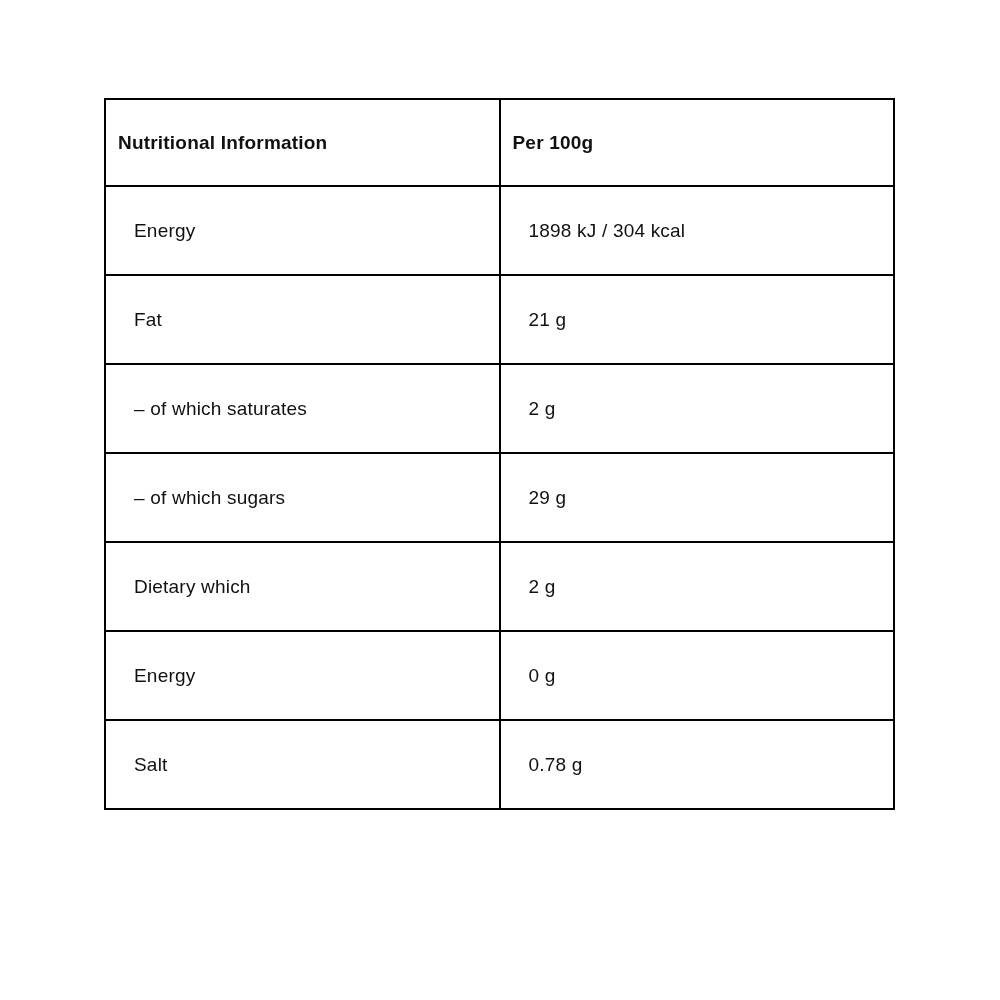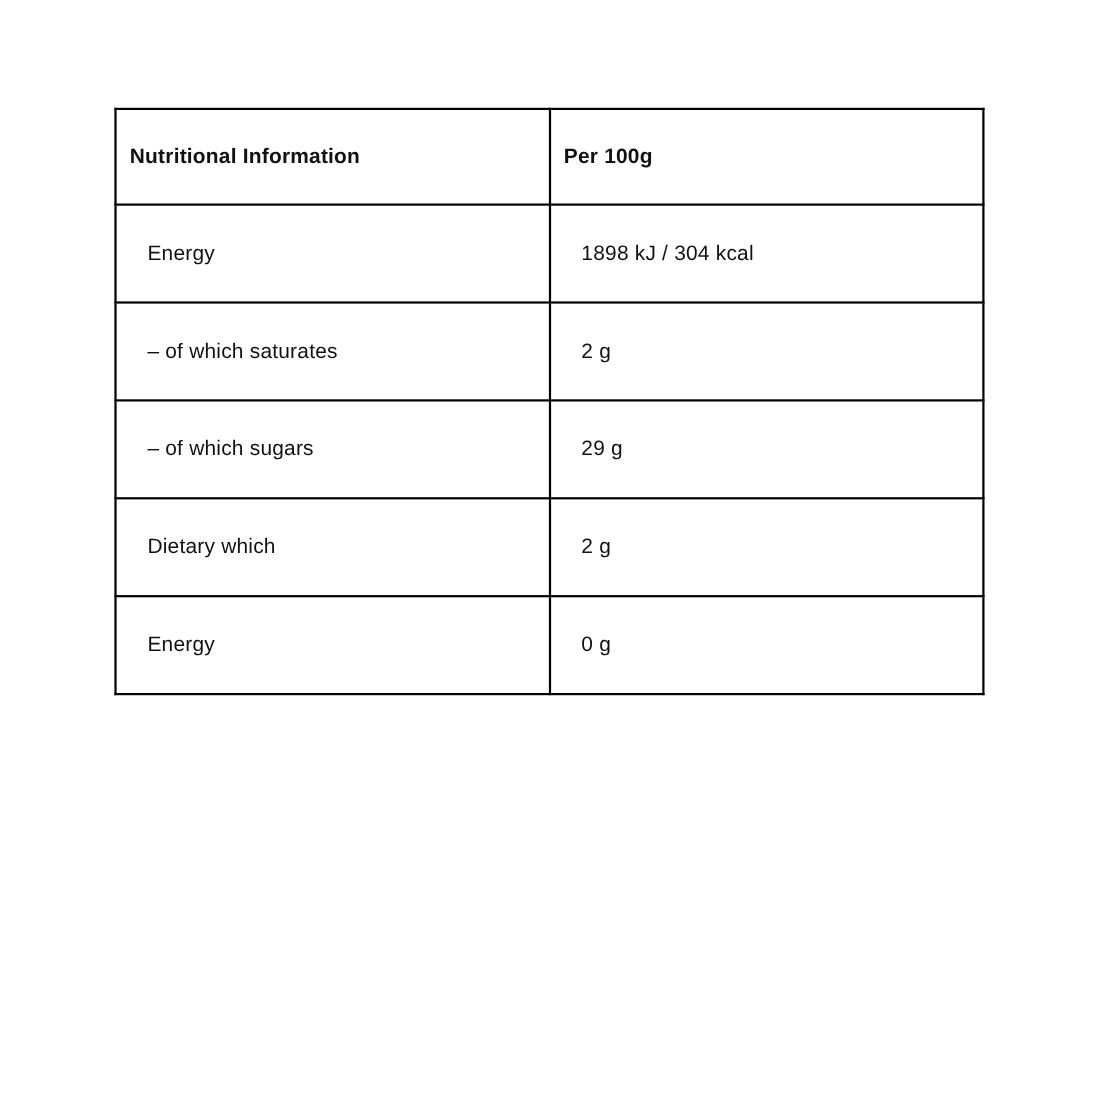--- a/index.html
+++ b/index.html
@@ -60,30 +60,38 @@
         <th>Nutritional Information</th>
         <th>Per 100g</th>
       </tr>
     </thead>
     <tbody>
       <tr>
         <td>Energy</td>
         <td>1898 kJ / 304 kcal</td>
       </tr>
       <tr>
+        <td>Fat</td>
+        <td>21 g</td>
+      </tr>
+      <tr>
         <td>– of which saturates</td>
         <td>2 g</td>
       </tr>
       <tr>
         <td>– of which sugars</td>
         <td>29 g</td>
       </tr>
       <tr>
         <td>Dietary which</td>
         <td>2 g</td>
       </tr>
       <tr>
         <td>Energy</td>
         <td>0 g</td>
       </tr>
+      <tr>
+        <td>Salt</td>
+        <td>0.78 g</td>
+      </tr>
     </tbody>
   </table>
 </div>
 
 </body></html>

